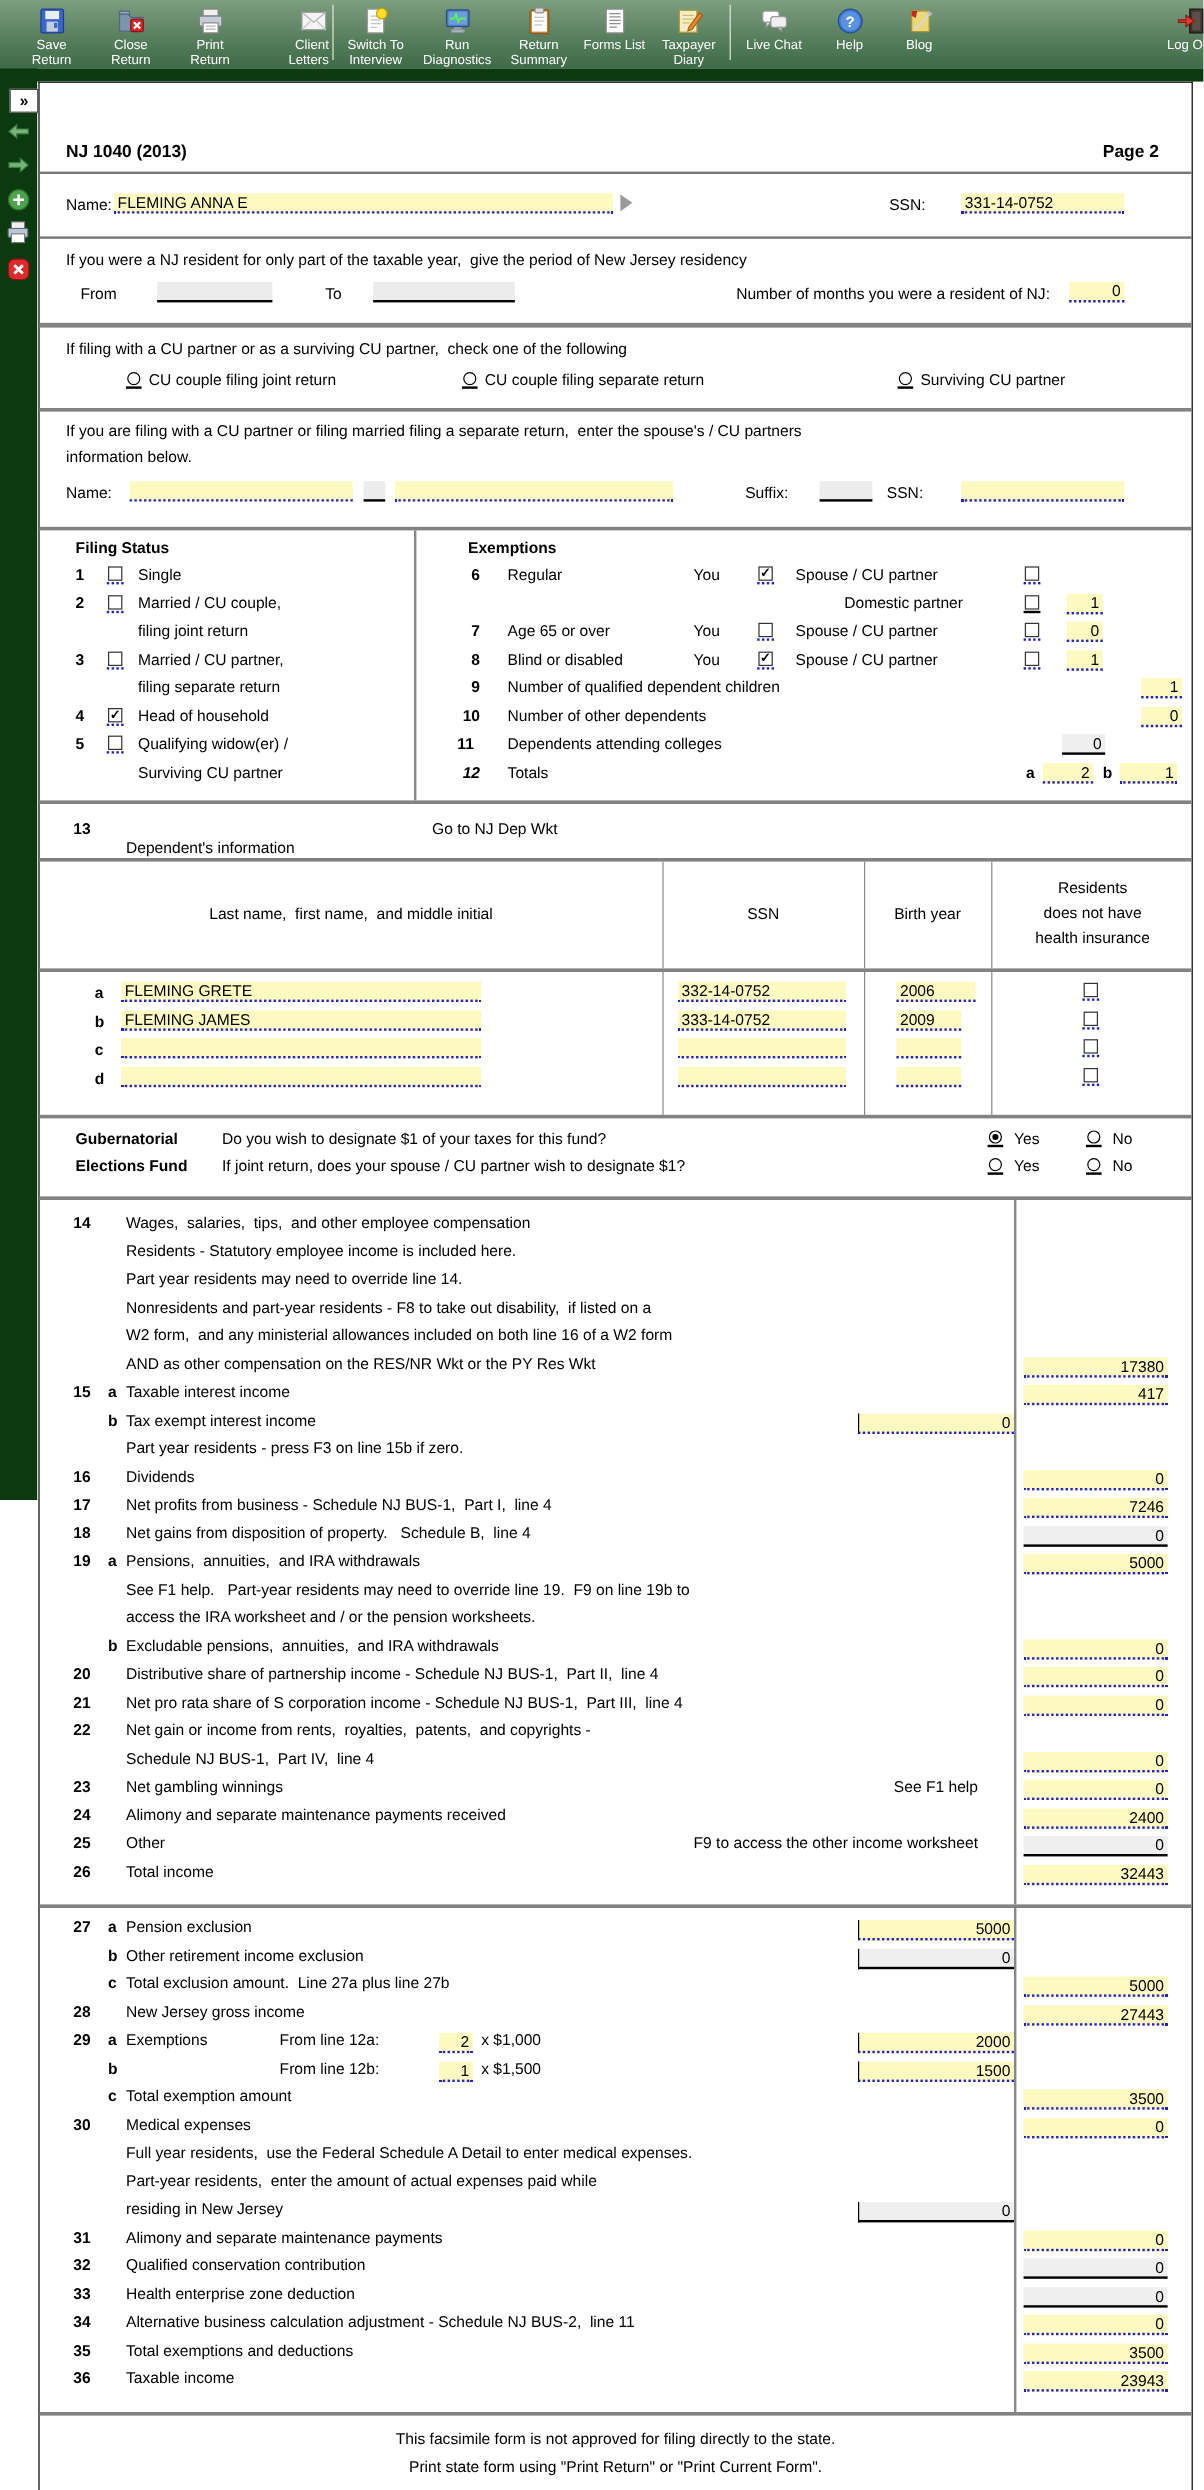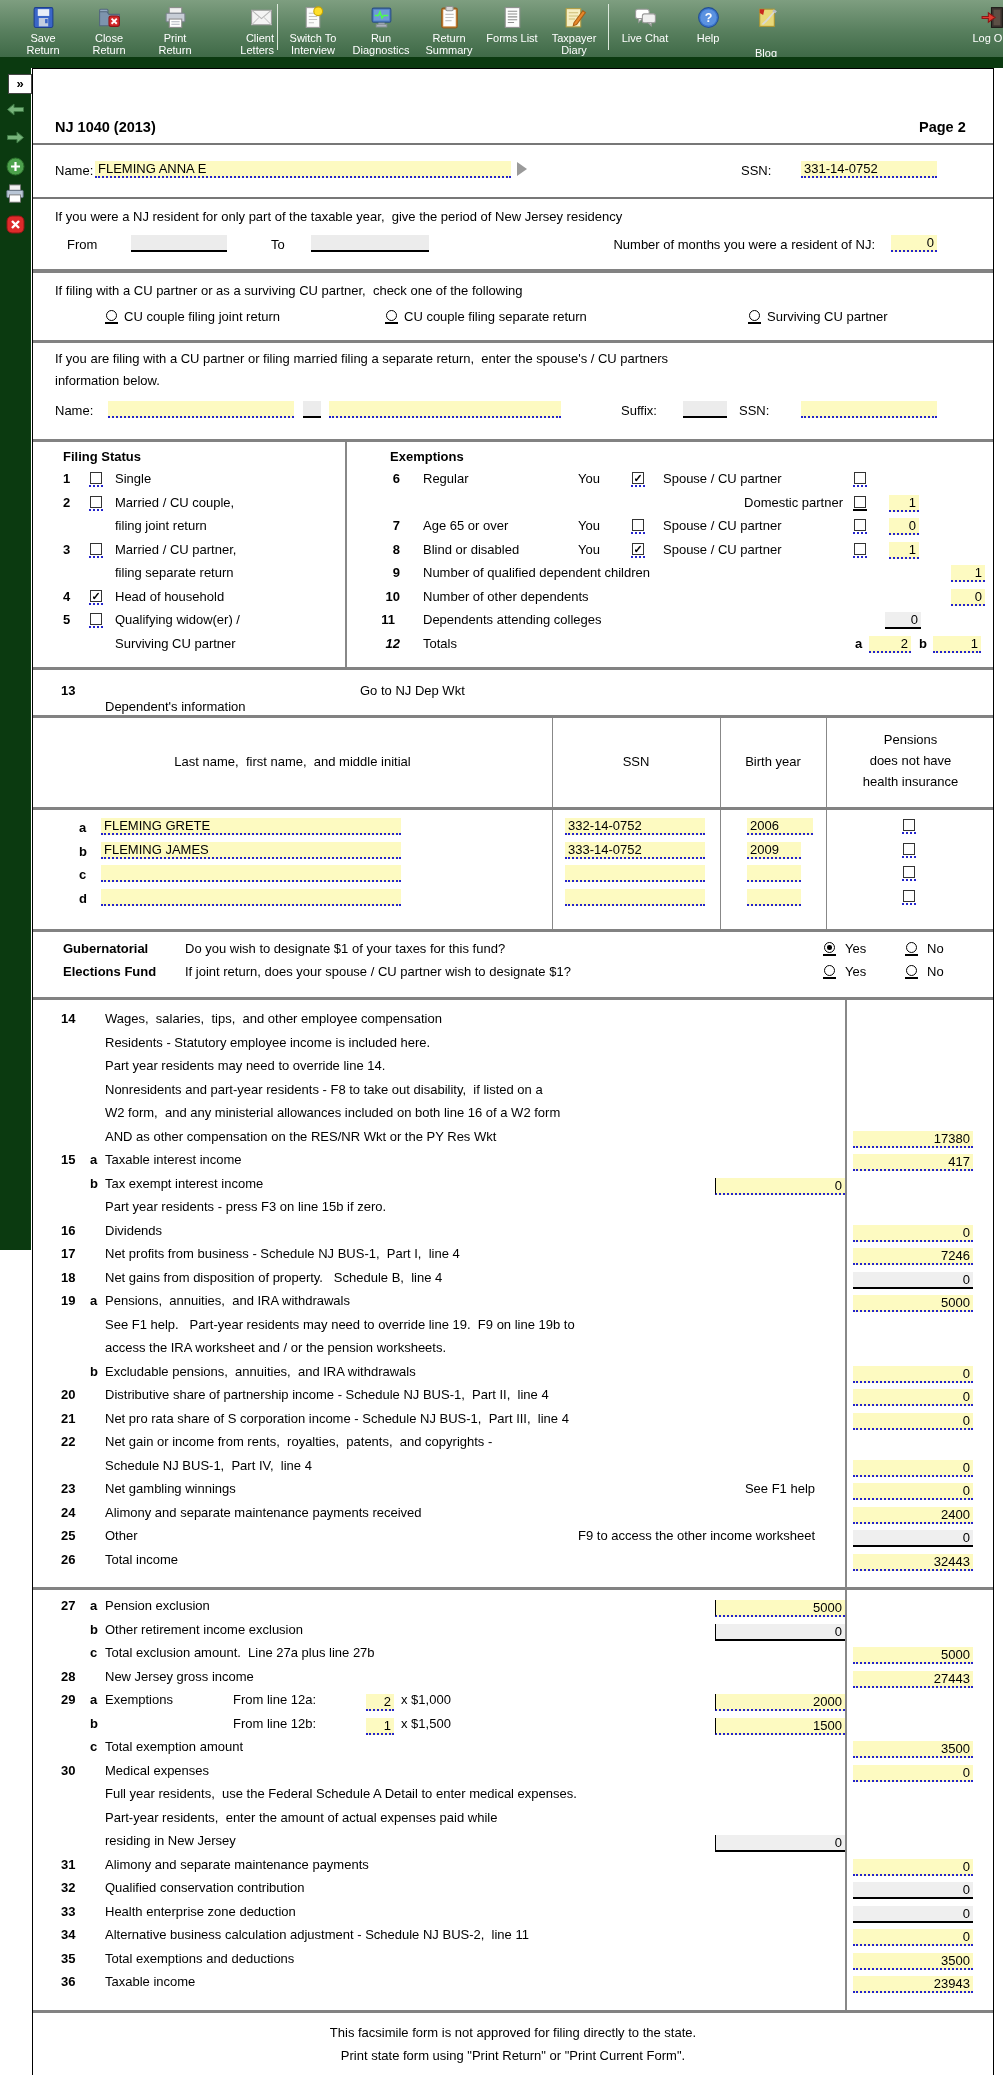--- a/index.html
+++ b/index.html
@@ -188,21 +188,21 @@
     <div class="tb-item" style="width: 60px;">
       <div class="tb-icon">
         <svg viewBox="0 0 24 24" width="25" height="25">
           <circle cx="12" cy="12" r="9.5" fill="#3c77cf" stroke="#244e92"></circle>
           <circle cx="12" cy="12" r="7.8" fill="#5b92e0"></circle>
           <text x="12" y="16.5" font-size="12" font-weight="bold" fill="#fff" text-anchor="middle" font-family="Liberation Sans,sans-serif">?</text>
         </svg>
       </div>
       <div>Help</div>
     </div>
-    <div class="tb-item" style="width: 56px; gap: 15px;">
+    <div class="tb-item" style="width: 56px;">
       <div class="tb-icon">
         <svg viewBox="0 0 24 24" width="25" height="25">
           <rect x="5.5" y="4" width="14" height="16.5" fill="#e9d878" stroke="#ad9530"></rect>
           <path d="M5.5 4 l4.5 0 -1.2 5.5 -3.3 -1.8 z" fill="#c8281e"></path>
           <path d="M8 18.5 C12 16 16 10 20.5 5.5" fill="none" stroke="#d8d8d8" stroke-width="1.6"></path>
           <path d="M19 4 l3 2 -1.5 2 -3 -2 z" fill="#b9bec4"></path>
         </svg>
       </div>
       <div>Blog</div>
     </div>
@@ -348,21 +348,21 @@
     <div class="ex-row" style="top:29px;">
       <span class="abs b" style="left:29px;width:24px;text-align:right;">6</span>
       <span class="abs" style="left:76px;">Regular</span>
       <span class="abs" style="left:231px;">You</span>
       <span class="cbwrap abs" style="left:284px;top:1px;"><span class="cb">✓</span></span>
       <span class="abs" style="left:316px;">Spouse / CU partner</span>
       <span class="cbwrap abs" style="left:506px;top:1px;"><span class="cb"></span></span>
     </div>
 
     <div class="ex-row" style="top:52.5px;">
-      <span class="abs" style="left:316px;width:180px;text-align:right;">Domestic partner</span>
+      <span class="abs" style="left:316px;width:180px;text-align:center;">Domestic partner</span>
       <span class="cbwrap solid abs" style="left:506px;top:1px;"><span class="cb"></span></span>
       <div class="abs fld num" style="left:542px;top:0;width:30px;">1</div>
     </div>
 
     <div class="ex-row" style="top:76px;">
       <span class="abs b" style="left:29px;width:24px;text-align:right;">7</span>
       <span class="abs" style="left:76px;">Age 65 or over</span>
       <span class="abs" style="left:231px;">You</span>
       <span class="cbwrap abs" style="left:284px;top:1px;"><span class="cb"></span></span>
       <span class="abs" style="left:316px;">Spouse / CU partner</span>
@@ -416,21 +416,21 @@
   </div>
   <div class="hr"></div>
 
   <div class="sec" style="height:89px;">
     <div class="vline1" style="left:519px;"></div>
     <div class="vline1" style="left:687px;"></div>
     <div class="vline1" style="left:793px;"></div>
     <span class="abs" style="left:0;top:36px;width:519px;text-align:center;">Last name,  first name,  and middle initial</span>
     <span class="abs" style="left:519px;top:36px;width:168px;text-align:center;">SSN</span>
     <span class="abs" style="left:687px;top:36px;width:106px;text-align:center;">Birth year</span>
-    <span class="abs" style="left:793px;top:14px;width:169px;text-align:center;">Pensions</span>
+    <span class="abs" style="left:793px;top:14px;width:169px;text-align:center;">Residents</span>
     <span class="abs" style="left:793px;top:35px;width:169px;text-align:center;">does not have</span>
     <span class="abs" style="left:793px;top:56px;width:169px;text-align:center;">health insurance</span>
   </div>
   <div class="hr"></div>
 
   <div class="sec" style="height:119px;" id="dep-rows">
     <div class="vline1" style="left:519px;"></div>
     <div class="vline1" style="left:687px;"></div>
     <div class="vline1" style="left:793px;"></div>
   <div class="dep-row" style="top: 8px;">

